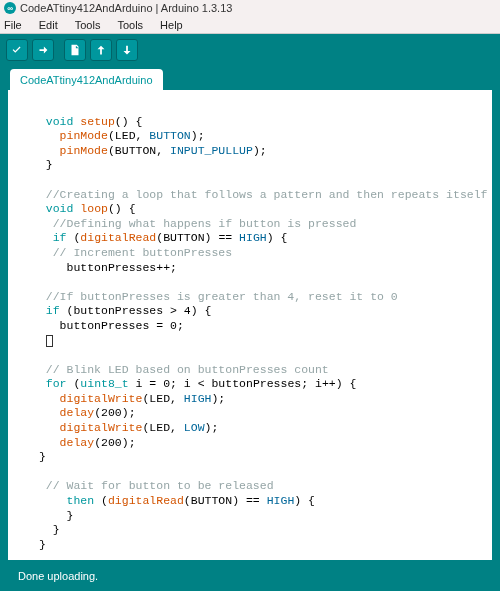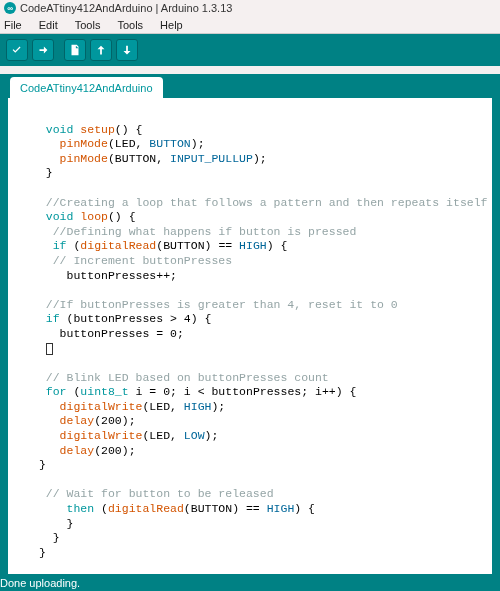--- a/index.html
+++ b/index.html
@@ -67,21 +67,20 @@
     cursor: pointer;
   }
   .tool-btn svg { width: 14px; height: 14px; }
   .tool-spacer { width: 2px; }
   .tabrow {
     height: 24px;
     background: #008184;
     display: flex;
     align-items: flex-end;
     padding-left: 10px;
-    margin-top: 8px;
   }
   .tab {
     background: #fff;
     color: #00979d;
     font-size: 11px;
     padding: 5px 10px 4px 10px;
     border-top-left-radius: 4px;
     border-top-right-radius: 4px;
     cursor: pointer;
   }
@@ -110,27 +109,27 @@
     border: 1px solid #333;
     width: 7px;
     height: 12px;
     vertical-align: text-bottom;
   }
   .statusbar {
     position: absolute;
     bottom: 0;
     left: 0;
     right: 0;
-    height: 17px;
+    height: 31px;
     background: #008184;
     color: #fff;
     font-size: 11px;
     display: flex;
     align-items: center;
-    padding-left: 0;
+    padding-left: 18px;
   }
 </style>
 </head>
 <body>
 
 <div class="titlebar">
   <div class="app-icon">∞</div>
   <span>CodeATtiny412AndArduino | Arduino 1.3.13</span>
 </div>
 

